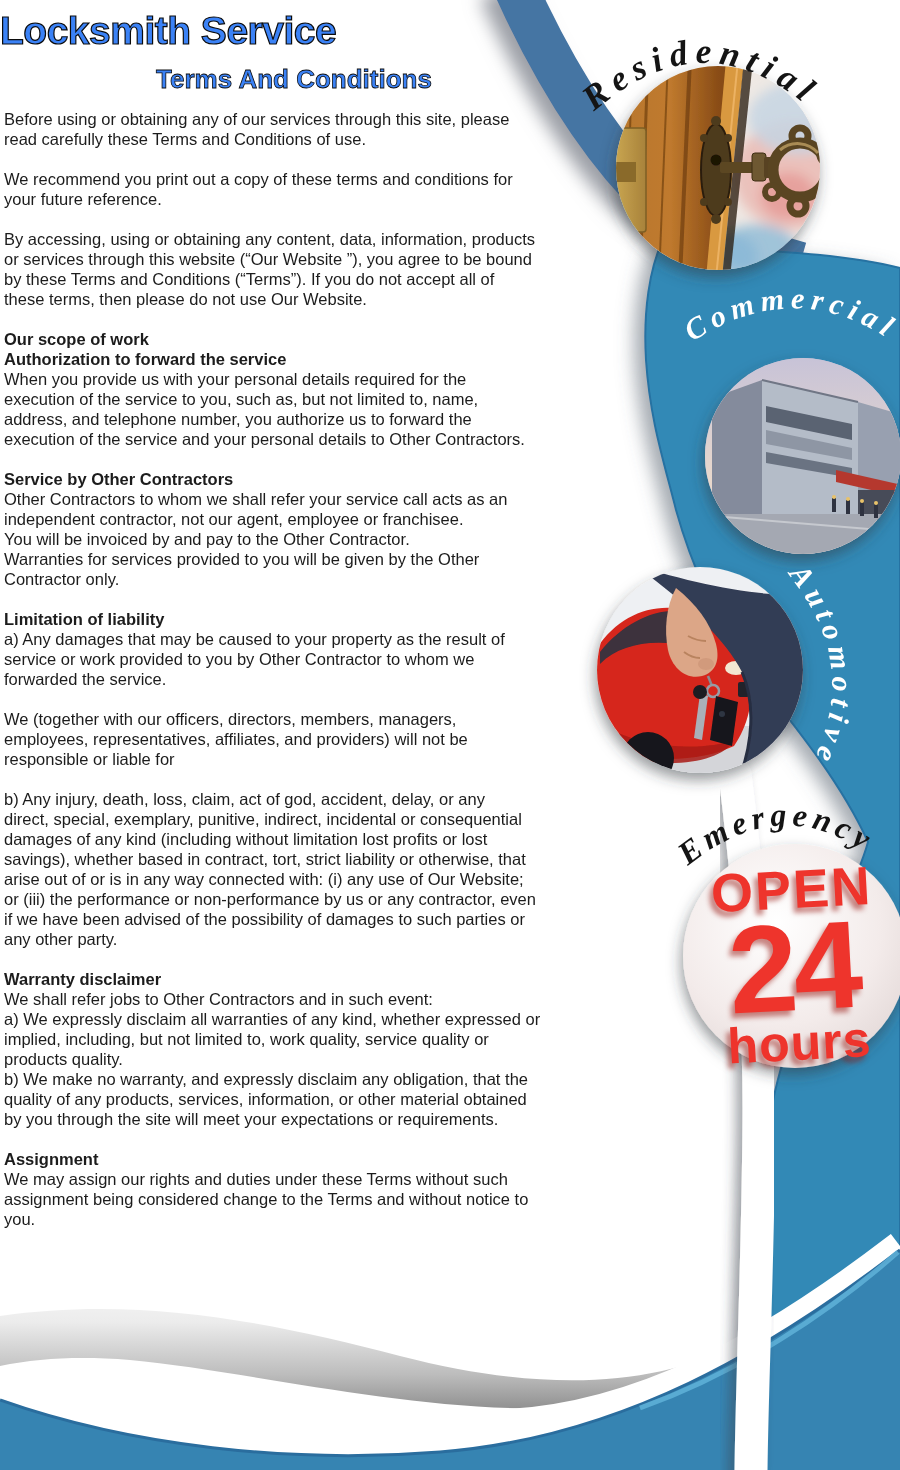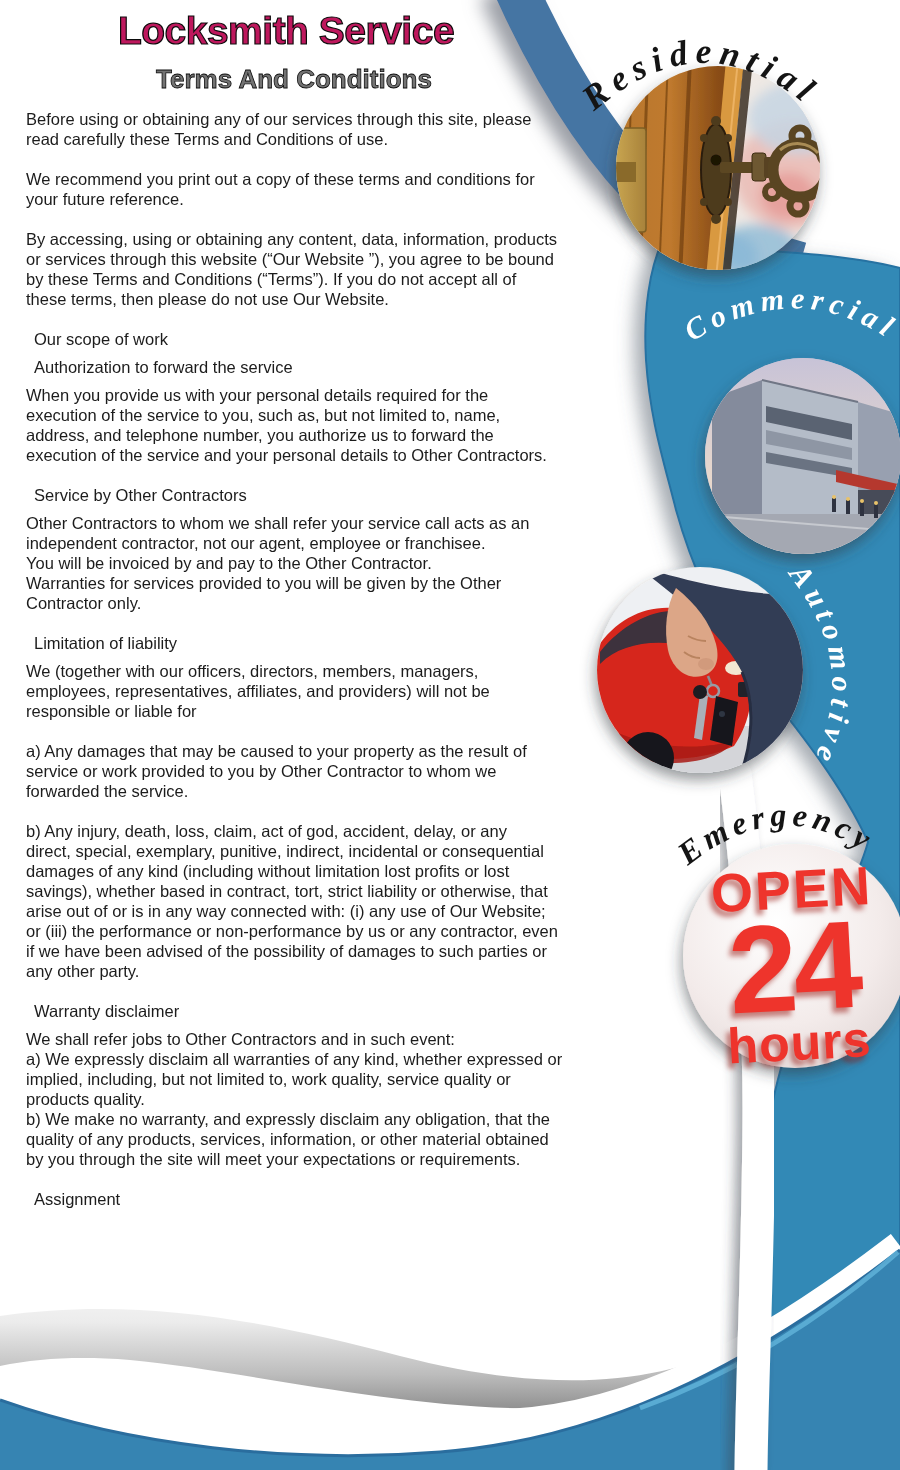--- a/index.html
+++ b/index.html
@@ -1,26 +1,26 @@
 <!DOCTYPE html>
 <html><head>
 <meta charset="utf-8">
 <style>
   html,body{margin:0;padding:0;background:#ffffff;}
   .stage{position:relative;width:900px;height:1470px;overflow:hidden;background:#fff;
          font-family:"Liberation Sans",sans-serif;}
   .bg-art{position:absolute;inset:0;width:900px;height:1470px;}
   .content{position:absolute;left:0;top:0;width:640px;z-index:5;color:#111;}
-  .page-title{margin:10px 0 0;width:572px;text-align:center;font-size:39px;line-height:1.1;
-              font-weight:bold;color:#be185d;letter-spacing:-0.5px;-webkit-text-stroke:1.2px #0b0b0b;}
+  .page-title{margin:10px 0 0;width:572px;font-size:39px;line-height:1.1;
+              font-weight:bold;color:#3b82f6;letter-spacing:-0.5px;-webkit-text-stroke:1.2px #0b0b0b;}
   .page-subtitle{margin:12px 0 16px;width:588px;text-align:center;font-size:26px;line-height:1.1;
-              font-weight:bold;color:#737373;-webkit-text-stroke:0.8px #0b0b0b;}
-  .terms{padding-left:26px;width:600px;font-size:16.5px;line-height:20px;color:#1c1c1c;}
+              font-weight:bold;color:#3b82f6;-webkit-text-stroke:0.8px #0b0b0b;}
+  .terms{padding-left:4px;width:600px;font-size:16.5px;line-height:20px;color:#1c1c1c;}
   .para{white-space:pre-line;margin:0 0 20px 0;}
-  .sec-h{font-weight:normal;margin:8px;line-height:20px;}
+  .sec-h{font-weight:bold;margin:0;line-height:20px;}
   .script-text{font-family:"Liberation Serif",serif;font-style:italic;font-weight:bold;}
   .badge-text{font-family:"Liberation Sans",sans-serif;font-weight:bold;fill:#ee342c;
               text-shadow:-4px 5px 5px rgba(150,18,12,.5);}
 </style>
 </head>
 <body>
 
 <div class="stage">
 
 <svg class="bg-art" viewBox="0 0 900 1470" xmlns="http://www.w3.org/2000/svg">
@@ -280,41 +280,44 @@
 execution of the service and your personal details to Other Contractors.</p>
 
     <div class="sec-h">Service by Other Contractors</div>
     <p class="para">Other Contractors to whom we shall refer your service call acts as an
 independent contractor, not our agent, employee or franchisee.
 You will be invoiced by and pay to the Other Contractor.
 Warranties for services provided to you will be given by the Other
 Contractor only.</p>
 
     <div class="sec-h">Limitation of liability</div>
+    <p class="para">a) Any damages that may be caused to your property as the result of
+service or work provided to you by Other Contractor to whom we
+forwarded the service.</p>
     <p class="para">We (together with our officers, directors, members, managers,
 employees, representatives, affiliates, and providers) will not be
 responsible or liable for</p>
-    <p class="para">a) Any damages that may be caused to your property as the result of
-service or work provided to you by Other Contractor to whom we
-forwarded the service.</p>
     <p class="para">b) Any injury, death, loss, claim, act of god, accident, delay, or any
 direct, special, exemplary, punitive, indirect, incidental or consequential
 damages of any kind (including without limitation lost profits or lost
 savings), whether based in contract, tort, strict liability or otherwise, that
 arise out of or is in any way connected with: (i) any use of Our Website;
 or (iii) the performance or non-performance by us or any contractor, even
 if we have been advised of the possibility of damages to such parties or
 any other party.</p>
 
     <div class="sec-h">Warranty disclaimer</div>
     <p class="para">We shall refer jobs to Other Contractors and in such event:
 a) We expressly disclaim all warranties of any kind, whether expressed or
 implied, including, but not limited to, work quality, service quality or
 products quality.
 b) We make no warranty, and expressly disclaim any obligation, that the
 quality of any products, services, information, or other material obtained
 by you through the site will meet your expectations or requirements.</p>
 
     <div class="sec-h">Assignment</div>
+    <p class="para">We may assign our rights and duties under these Terms without such
+assignment being considered change to the Terms and without notice to
+you.</p>
   </div>
 </div>
 
 </div>
 
 </body></html>

